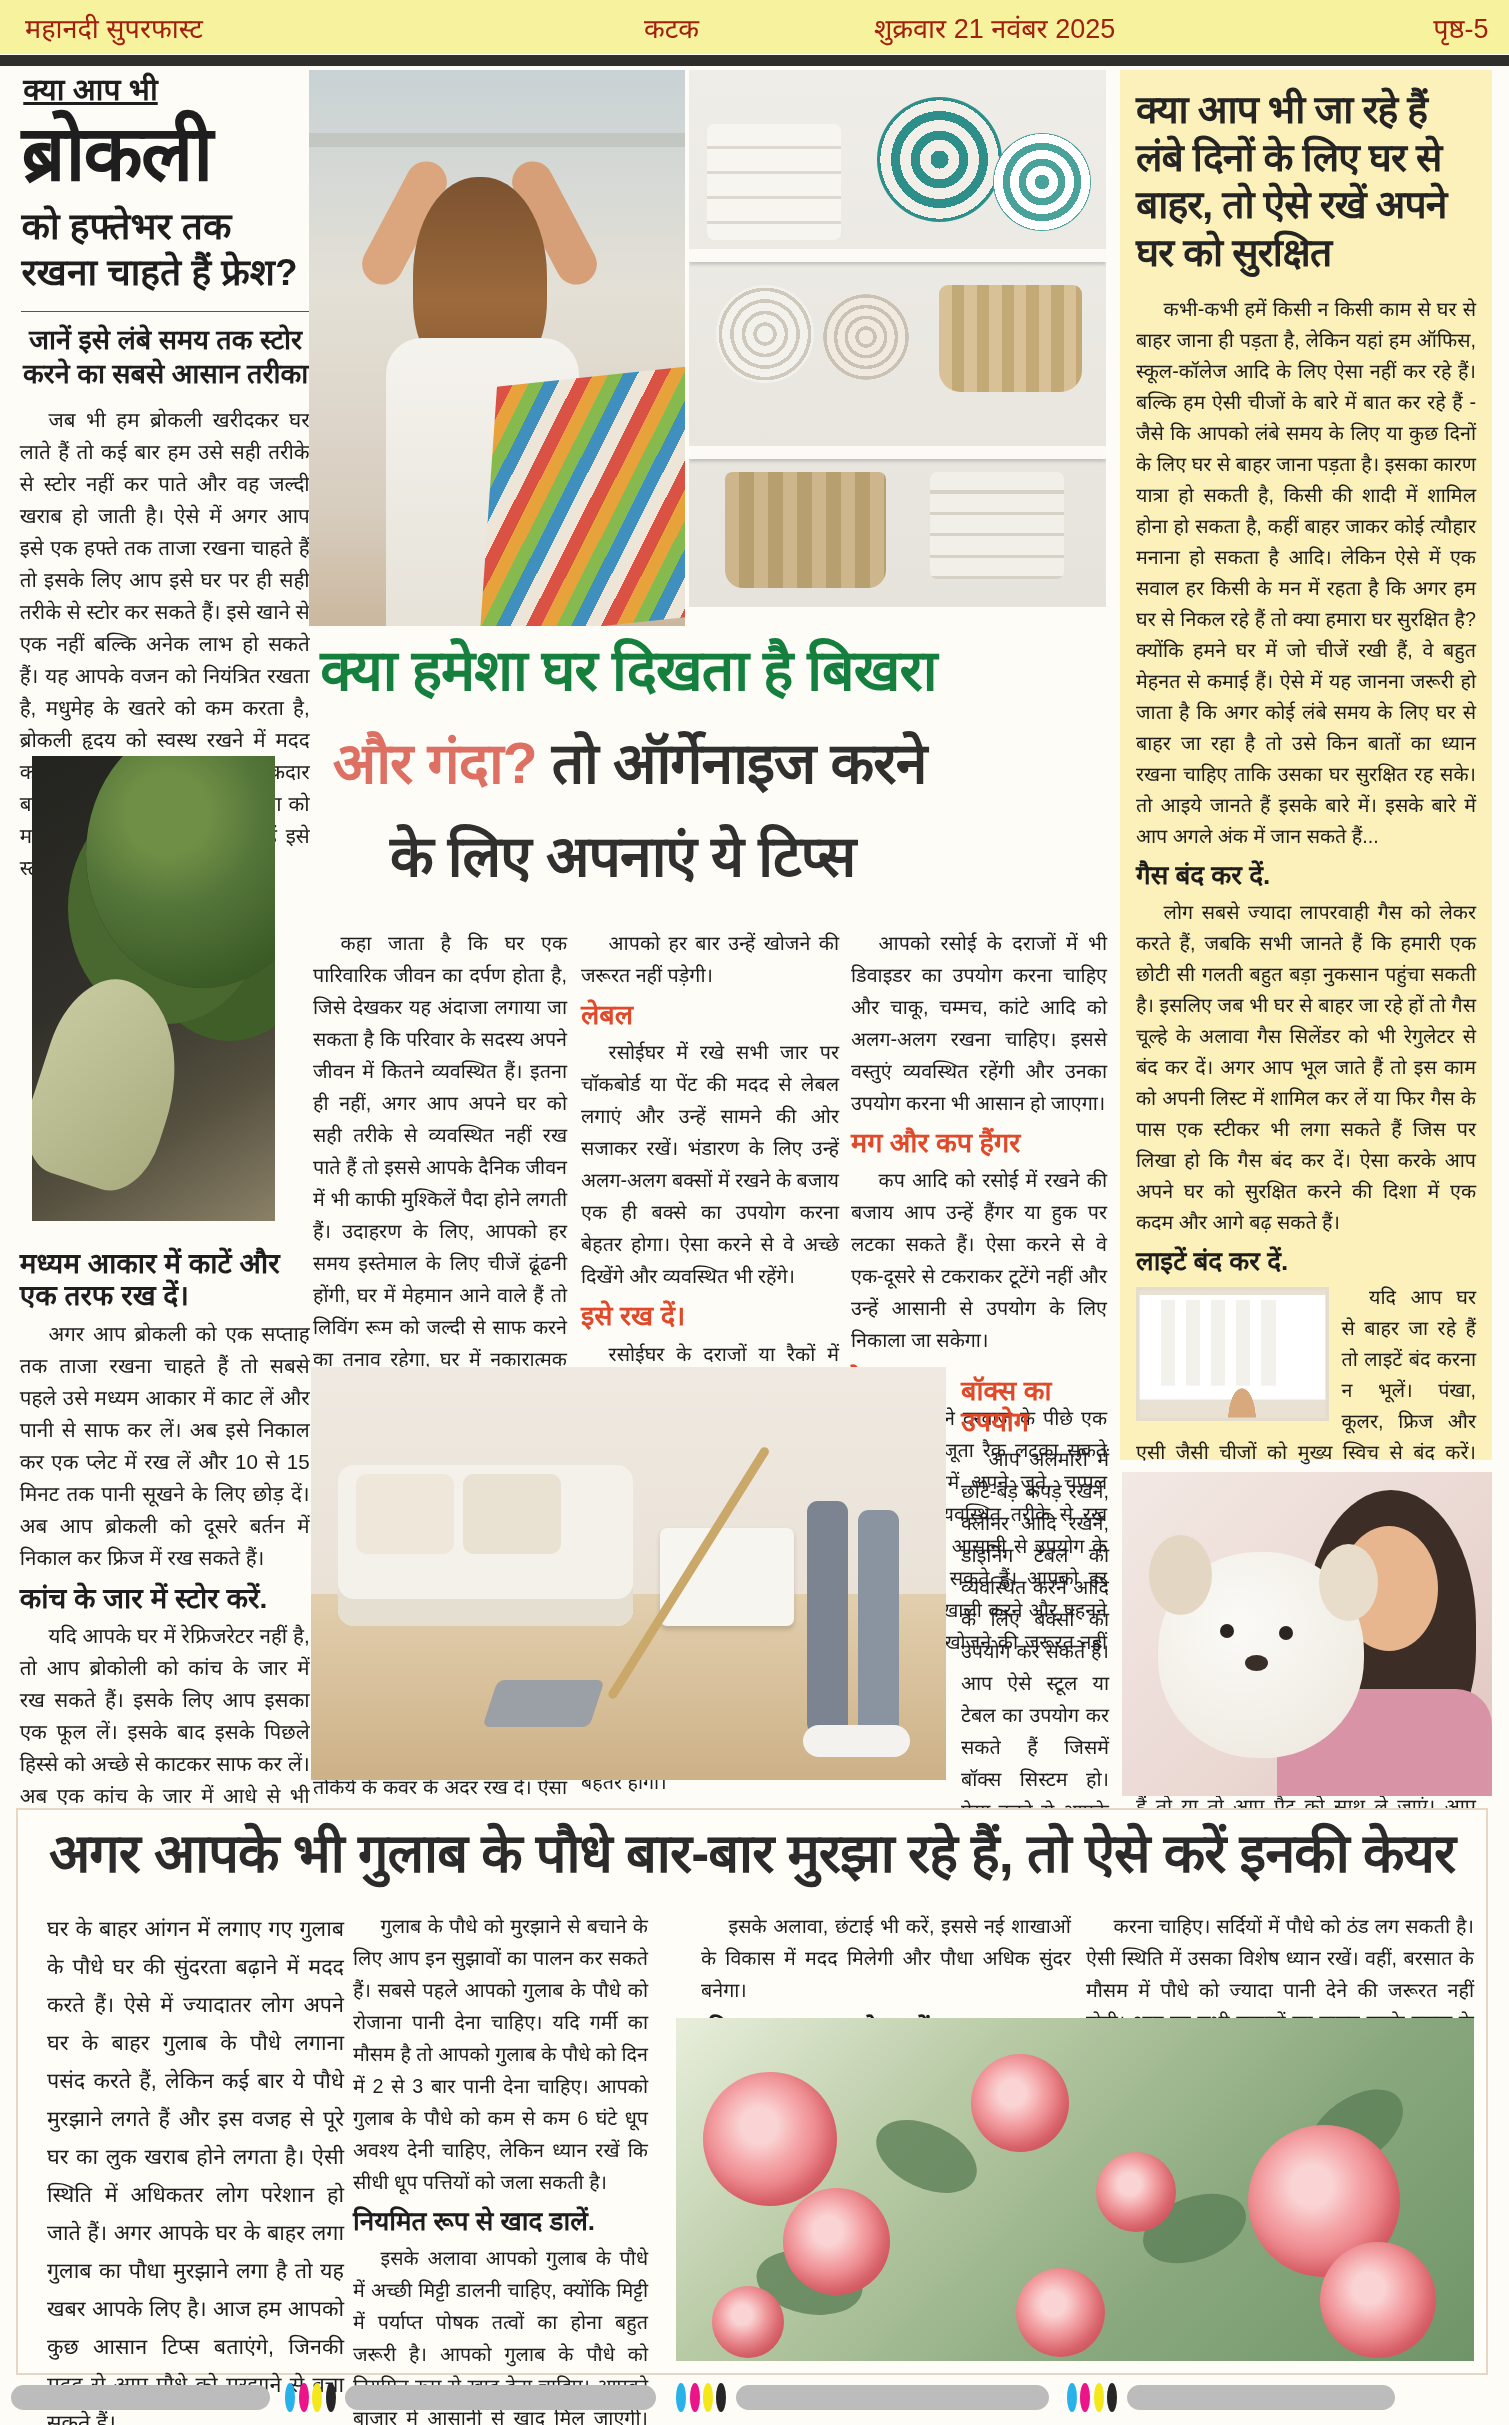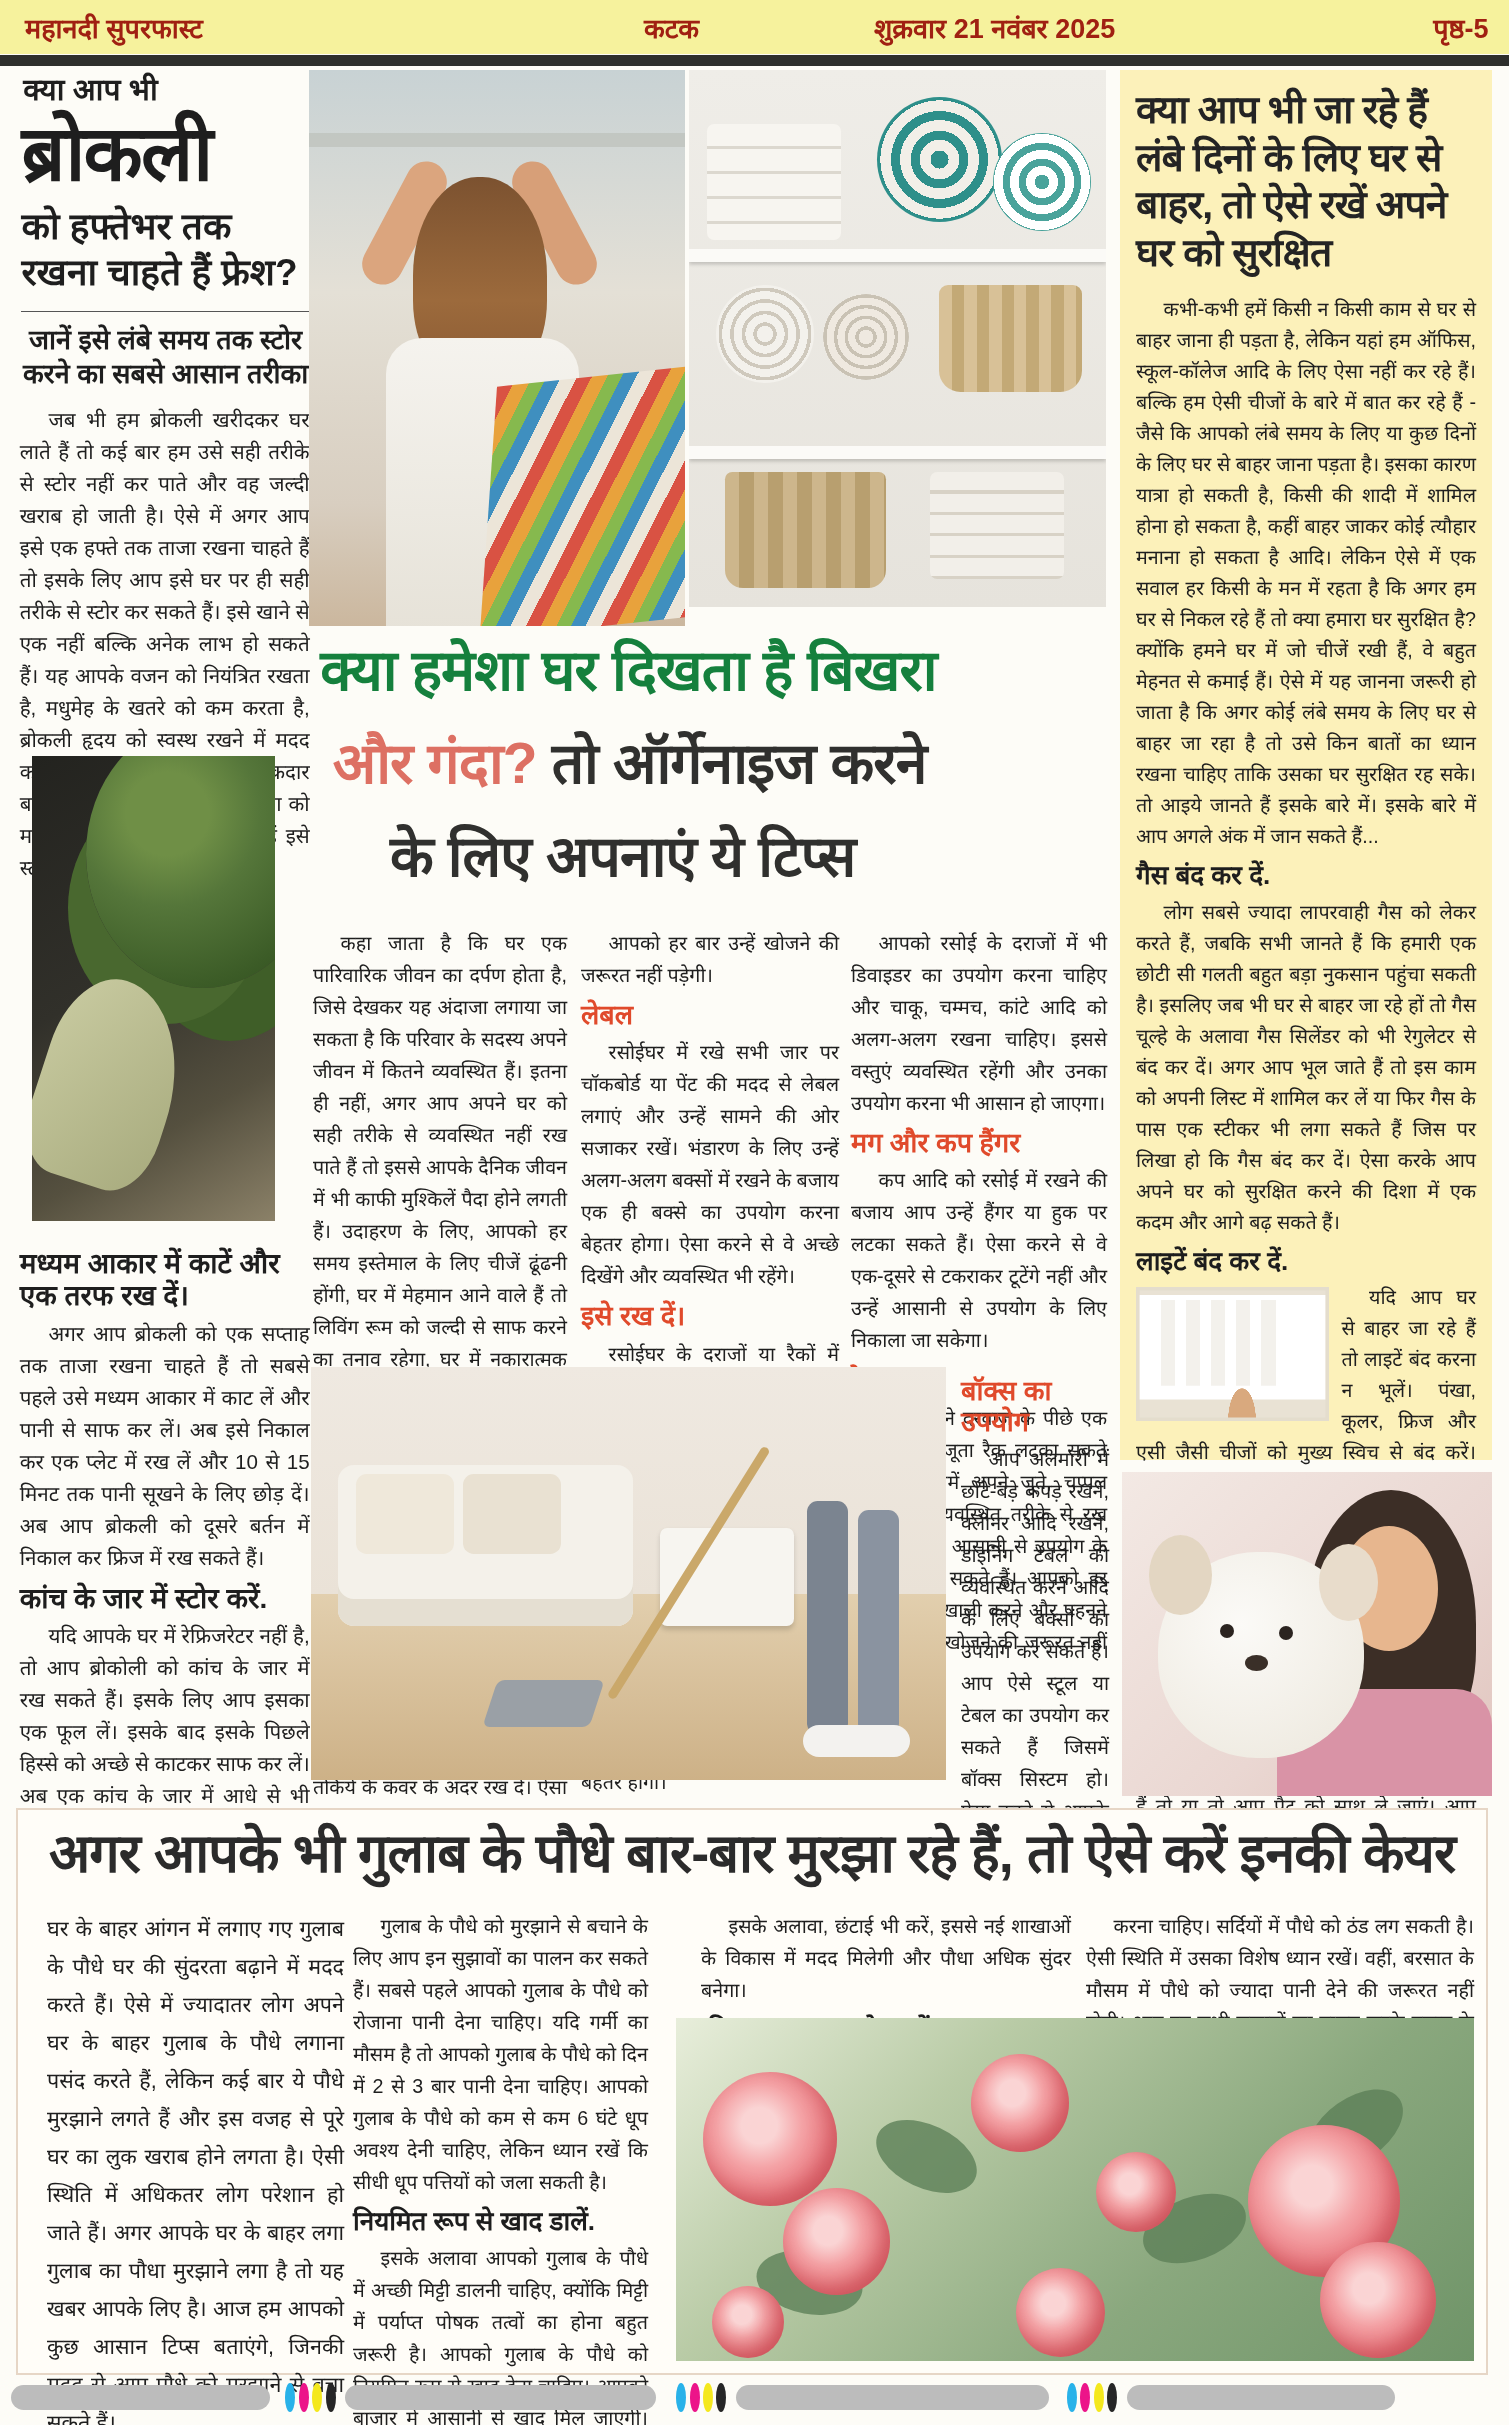--- a/index.html
+++ b/index.html
@@ -1,32 +1,32 @@
 <!DOCTYPE html>
 <html style="font-size:14.3px"><head>
 <meta charset="utf-8">
 <style>
   html,body{margin:0;padding:0;background:#e8e6e0;}
   #page{position:relative;width:1510px;height:2426px;background:#fdfcf7;overflow:hidden;
         font-family:"Liberation Sans","DejaVu Sans",sans-serif;color:#1e1e1e;}
   
   #masthead{position:absolute;left:0;top:0;width:1510px;height:54px;background:#f6f29d;
-    display:flex;align-items:center;font-weight:bold;color:#a02012;font-size:27px;}
+    display:flex;align-items:center;font-weight:normal;color:#a02012;font-size:27px;}
   #masthead .paper{position:absolute;left:25px;}
   #masthead .city{position:absolute;left:644px;}
   #masthead .date{position:absolute;left:874px;}
   #masthead .page{position:absolute;right:21.5px;}
   #toprule{position:absolute;left:0;top:55px;width:1510px;height:10.7px;background:#2e2f2c;}
   
   .blk-p{margin:0 0 5.4px 0;text-indent:1.4em;text-align:justify;}
   .blk-h{font-weight:bold;margin:9px 0 5.4px 0;line-height:1.15;}
   .photo{position:absolute;overflow:hidden;}
   
   #broccoli{position:absolute;left:19.7px;top:70px;width:290px;font-size:20.6px;line-height:32px;}
-  #broccoli .kicker{font-size:30px;font-weight:bold;margin:3.6px 0 9px 3.6px;}
+  #broccoli .kicker{font-size:30px;font-weight:bold;margin:3.6px 0 9px 3.6px;text-decoration:underline;}
   #broccoli .title{font-size:77px;font-weight:bold;line-height:1.0;margin:0 0 12.5px 1.8px;letter-spacing:-1.8px;}
   #broccoli .subtitle{font-size:37px;font-weight:bold;line-height:1.25;margin:0 0 14.3px 1.8px;}
   #broccoli .deck{font-size:27px;font-weight:bold;line-height:1.25;margin:0 0 12.5px 1.8px;border-top:1.8px solid #555;padding-top:12.5px;text-align:center;}
   #photo-broccoli{left:32px;top:756px;width:243px;height:465px;background:linear-gradient(150deg,#23231f 0%,#31302a 45%,#55503f 75%,#8b8168 100%);}
   #photo-broccoli .head{position:absolute;left:54px;top:-36px;width:233px;height:268px;border-radius:50%;
      background:radial-gradient(circle at 35% 35%,#6f8f46 0 18%,#55763a 40%,#3c5c27 75%,#2c4a1c 100%);
      box-shadow:-36px 54px 0 -18px #49682f,27px 80px 0 -27px #3f5e28;}
   #photo-broccoli .stem{position:absolute;left:9px;top:224px;width:134px;height:206px;border-radius:40% 60% 30% 30%;
      background:linear-gradient(120deg,#c9cba1,#a8ab7e);transform:rotate(18deg);}
   #broccoli-lower{position:absolute;left:19.7px;top:1239px;width:290px;font-size:20.6px;line-height:32px;}

